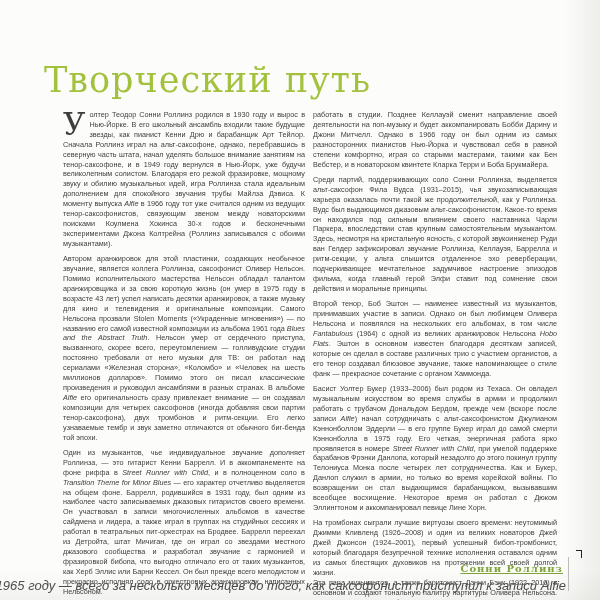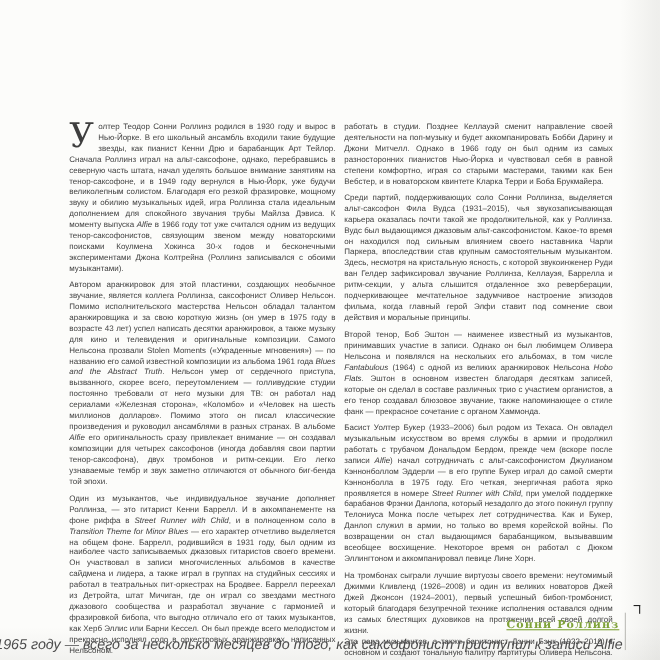--- a/index.html
+++ b/index.html
@@ -73,20 +73,21 @@
     left:576px; top:550px;
     width:5px; height:7px;
     border-top:1.5px solid #222;
     border-right:1.5px solid #222;
   }
 </style>
 </head>
 <body>
 
 <div class="page">
+  <h1 class="title" style="color: rgb(162, 193, 60);">Творческий путь</h1>
 
   <div class="col col-left">
       <p class="para"><span class="dropcap">У</span><span>олтер Теодор Сонни Роллинз родился в 1930 году и вырос в Нью-Йорке. В его школьный ансамбль входили такие будущие звезды, как пианист Кенни Дрю и барабанщик Арт Тейлор. Сначала Роллинз играл на альт-саксофоне, однако, перебравшись в северную часть штата, начал уделять большое внимание занятиям на тенор-саксофоне, и в 1949 году вернулся в Нью-Йорк, уже будучи великолепным солистом. Благодаря его резкой фразировке, мощному звуку и обилию музыкальных идей, игра Роллинза стала идеальным дополнением для спокойного звучания трубы Майлза Дэвиса. К моменту выпуска </span><i>Alfie</i><span> в 1966 году тот уже считался одним из ведущих тенор-саксофонистов, связующим звеном между новаторскими поисками Коулмена Хокинса 30-х годов и бесконечными экспериментами Джона Колтрейна (Роллинз записывался с обоими музыкантами).</span></p>
       <p class="para"><span>Автором аранжировок для этой пластинки, создающих необычное звучание, является коллега Роллинза, саксофонист Оливер Нельсон. Помимо исполнительского мастерства Нельсон обладал талантом аранжировщика и за свою короткую жизнь (он умер в 1975 году в возрасте 43 лет) успел написать десятки аранжировок, а также музыку для кино и телевидения и оригинальные композиции. Самого Нельсона прозвали Stolen Moments («Украденные мгновения») — по названию его самой известной композиции из альбома 1961 года </span><i>Blues and the Abstract Truth</i><span>. Нельсон умер от сердечного приступа, вызванного, скорее всего, переутомлением — голливудские студии постоянно требовали от него музыки для ТВ: он работал над сериалами «Железная сторона», «Коломбо» и «Человек на шесть миллионов долларов». Помимо этого он писал классические произведения и руководил ансамблями в разных странах. В альбоме </span><i>Alfie</i><span> его оригинальность сразу привлекает внимание — он создавал композиции для четырех саксофонов (иногда добавляя свои партии тенор-саксофона), двух тромбонов и ритм-секции. Его легко узнаваемые тембр и звук заметно отличаются от обычного биг-бенда той эпохи.</span></p>
       <p class="para"><span>Один из музыкантов, чье индивидуальное звучание дополняет Роллинза, — это гитарист Кенни Баррелл. И в аккомпанементе на фоне риффа в </span><i>Street Runner with Child</i><span>, и в полноценном соло в </span><i>Transition Theme for Minor Blues</i><span> — его характер отчетливо выделяется на общем фоне. Баррелл, родившийся в 1931 году, был одним из наиболее часто записываемых джазовых гитаристов своего времени. Он участвовал в записи многочисленных альбомов в качестве сайдмена и лидера, а также играл в группах на студийных сессиях и работал в театральных пит-оркестрах на Бродвее. Баррелл переехал из Детройта, штат Мичиган, где он играл со звездами местного джазового сообщества и разработал звучание с гармонией и фразировкой бибопа, что выгодно отличало его от таких музыкантов, как Херб Эллис или Барни Кессел. Он был прежде всего мелодистом и прекрасно исполнял соло в оркестровых аранжировках, написанных Нельсоном.</span></p>
     </div>
 
   <div class="col col-right">
       <p class="para"><span>работать в студии. Позднее Келлауэй сменит направление своей деятельности на поп-музыку и будет аккомпанировать Бобби Дарину и Джони Митчелл. Однако в 1966 году он был одним из самых разносторонних пианистов Нью-Йорка и чувствовал себя в равной степени комфортно, играя со старыми мастерами, такими как Бен Вебстер, и в новаторском квинтете Кларка Терри и Боба Брукмайера.</span></p>
       <p class="para"><span>Среди партий, поддерживающих соло Сонни Роллинза, выделяется альт-саксофон Фила Вудса (1931–2015), чья звукозаписывающая карьера оказалась почти такой же продолжительной, как у Роллинза. Вудс был выдающимся джазовым альт-саксофонистом. Какое-то время он находился под сильным влиянием своего наставника Чарли Паркера, впоследствии став крупным самостоятельным музыкантом. Здесь, несмотря на кристальную ясность, с которой звукоинженер Руди ван Гелдер зафиксировал звучание Роллинза, Келлауэя, Баррелла и ритм-секции, у альта слышится отдаленное эхо реверберации, подчеркивающее мечтательное задумчивое настроение эпизодов фильма, когда главный герой Элфи ставит под сомнение свои действия и моральные принципы.</span></p>

